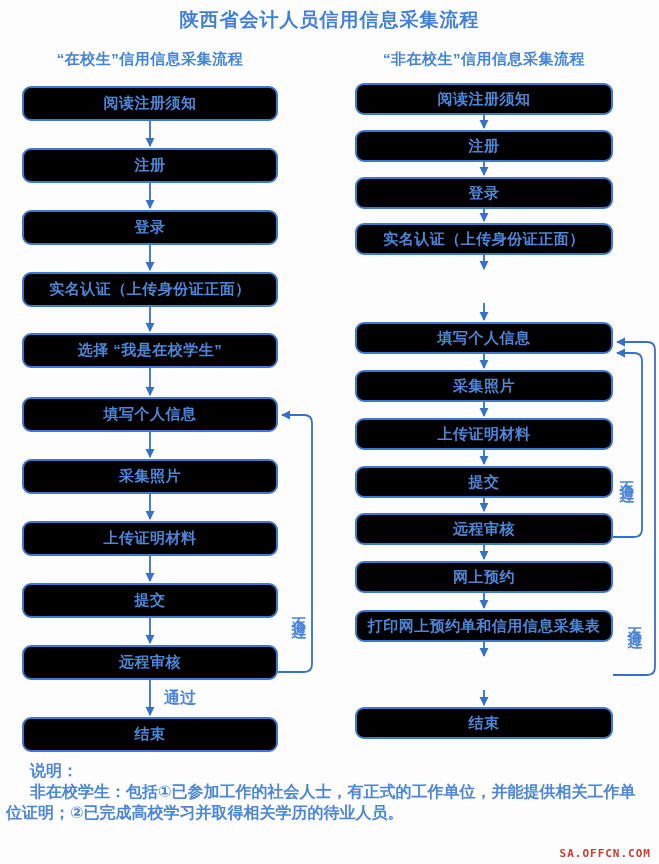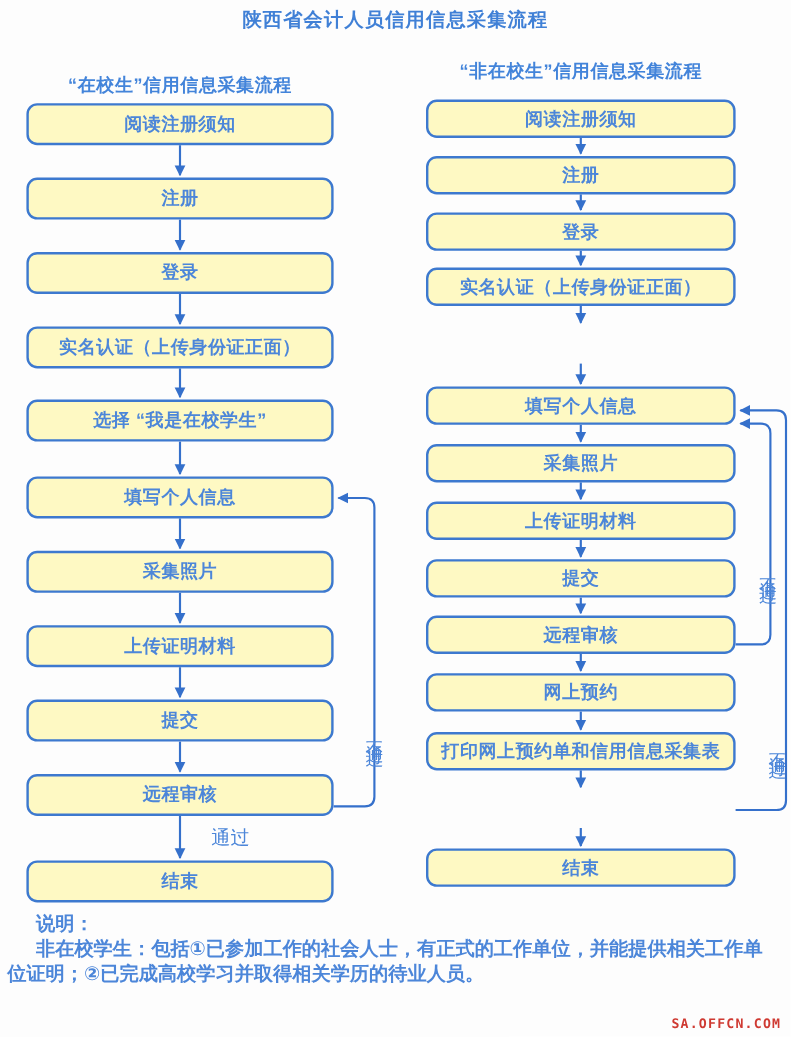--- a/index.html
+++ b/index.html
@@ -3,40 +3,40 @@
 <meta charset="utf-8">
 <style>
   html,body{margin:0;padding:0;background:#ffffff;}
   .page{
     position:relative;width:659px;height:864px;overflow:hidden;
     background:#fdfdfd;
     font-family:"Liberation Sans","DejaVu Sans",sans-serif;
   }
   .title{
     position:absolute;top:7px;left:0;width:659px;text-align:center;
-    font-size:16px;font-weight:600;color:#4080d6;letter-spacing:1px;
+    font-size:19px;font-weight:600;color:#4080d6;letter-spacing:1px;
   }
   .col-header{
     position:absolute;top:50px;text-align:center;
     font-size:15px;font-weight:700;color:#4384da;letter-spacing:0.5px;
   }
-  .col-header.left{left:22px;width:256px;margin-top:12px;}
+  .col-header.left{left:22px;width:256px;}
   .col-header.right{left:355px;width:258px;}
   .box{
     position:absolute;box-sizing:border-box;
-    border:2px solid #3d79cf;border-radius:9px;background:#fef9c3;
+    border:2px solid #3d79cf;border-radius:9px;background:#000000;
     display:flex;align-items:center;justify-content:center;
     font-size:15px;font-weight:600;color:#4c86d9;letter-spacing:0.5px;
     white-space:nowrap;
   }
   .lcol{left:22px;width:256px;height:35px;}
   .rcol{left:355px;width:258px;height:32px;}
   svg.connectors{position:absolute;left:0;top:0;width:659px;height:864px;}
   .edge-label{
-    position:absolute;font-size:16px;font-weight:400;color:#4c86d9;margin-left:12px;
+    position:absolute;font-size:16px;font-weight:700;color:#4c86d9;
   }
   .edge-label.v{
     writing-mode:vertical-rl;text-orientation:upright;
     font-size:15px;letter-spacing:3px;line-height:16px;
   }
   .notes{
     position:absolute;left:6px;top:760px;width:641px;
     font-size:16px;line-height:21px;font-weight:600;color:#4c86d9;
   }
   .notes .heading{margin-left:1.5em;}

